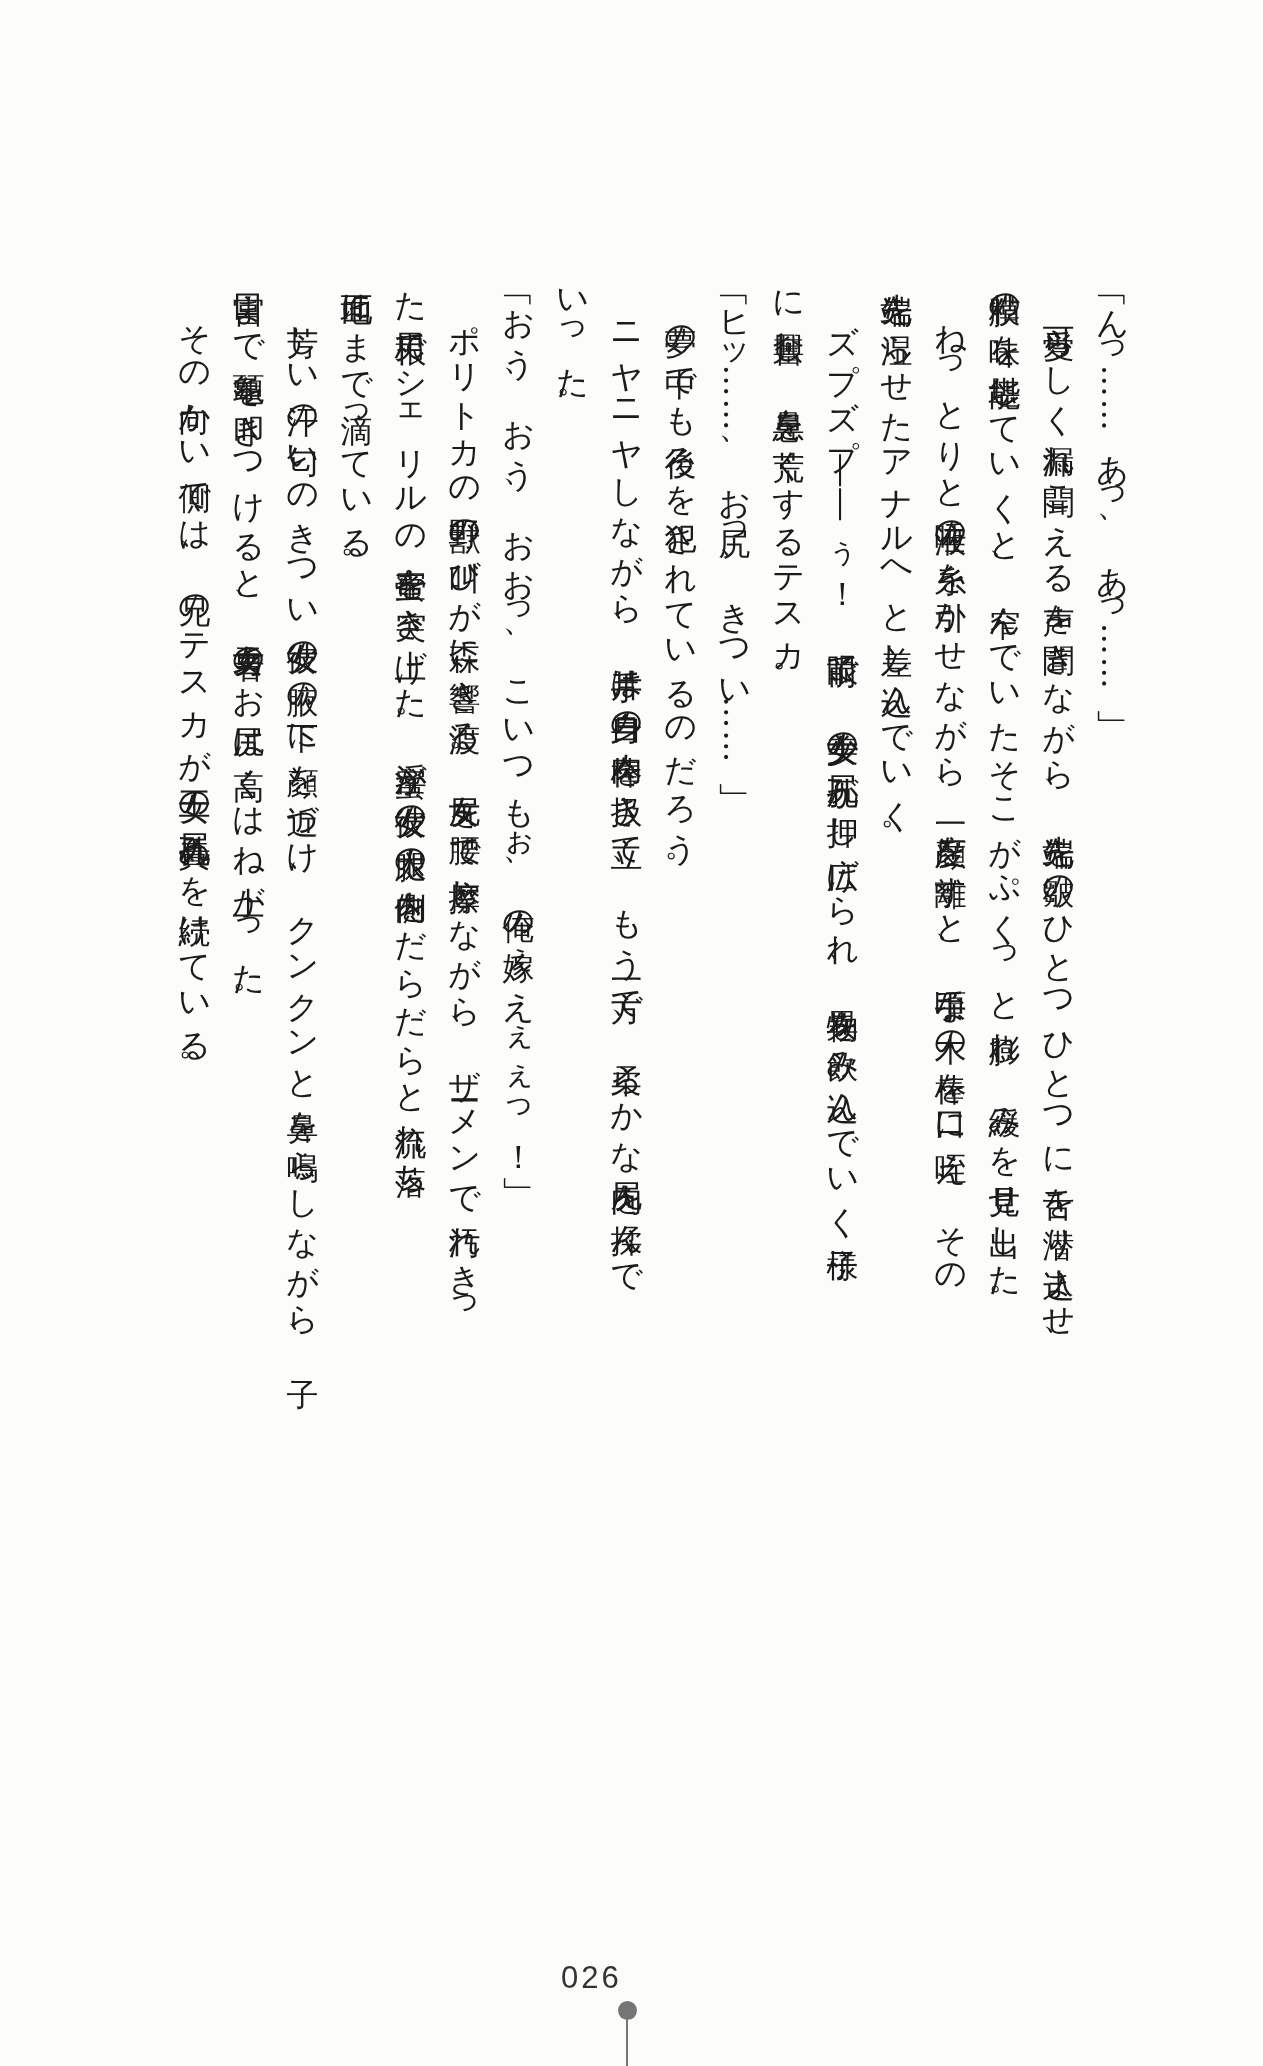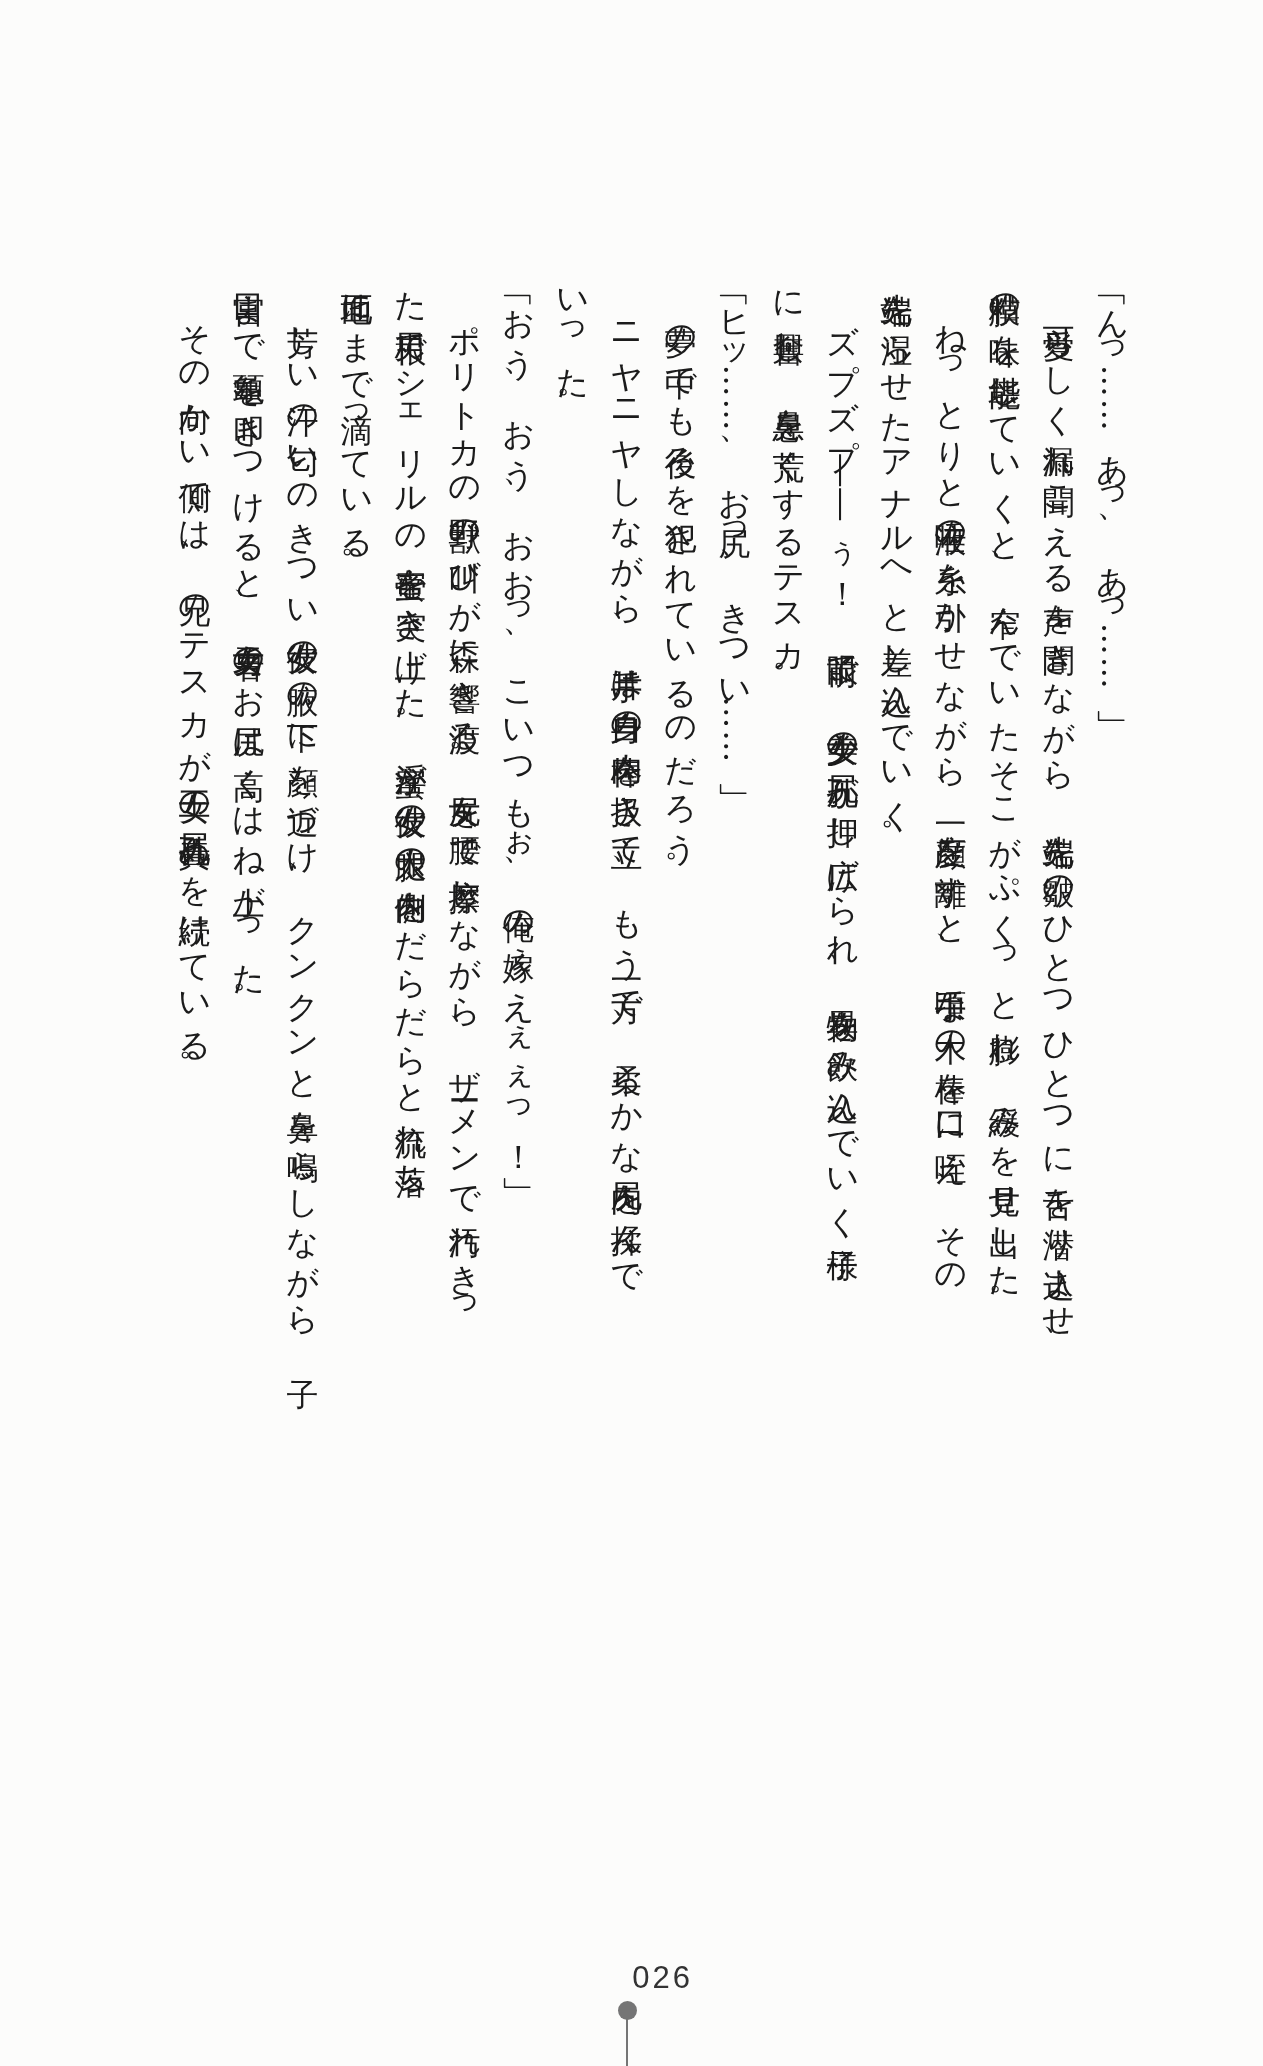--- a/index.html
+++ b/index.html
@@ -39,21 +39,21 @@
   .indent-paragraph { text-indent: 34px; }
   .indent-dialogue  { text-indent: 17px; }
   .indent-none      { text-indent: 0; }
 
   
   .page-number {
     position: absolute;
     top: 1960px;
     left: 561px;
     width: 132px;
-    text-align: right;
+    text-align: left;
     font-family: "Liberation Sans", "DejaVu Sans", sans-serif;
     font-size: 31px;
     font-weight: 300;
     letter-spacing: 3px;
     color: #333333;
   }
   .footer-dot {
     position: absolute;
     top: 2001px;
     left: 618px;

